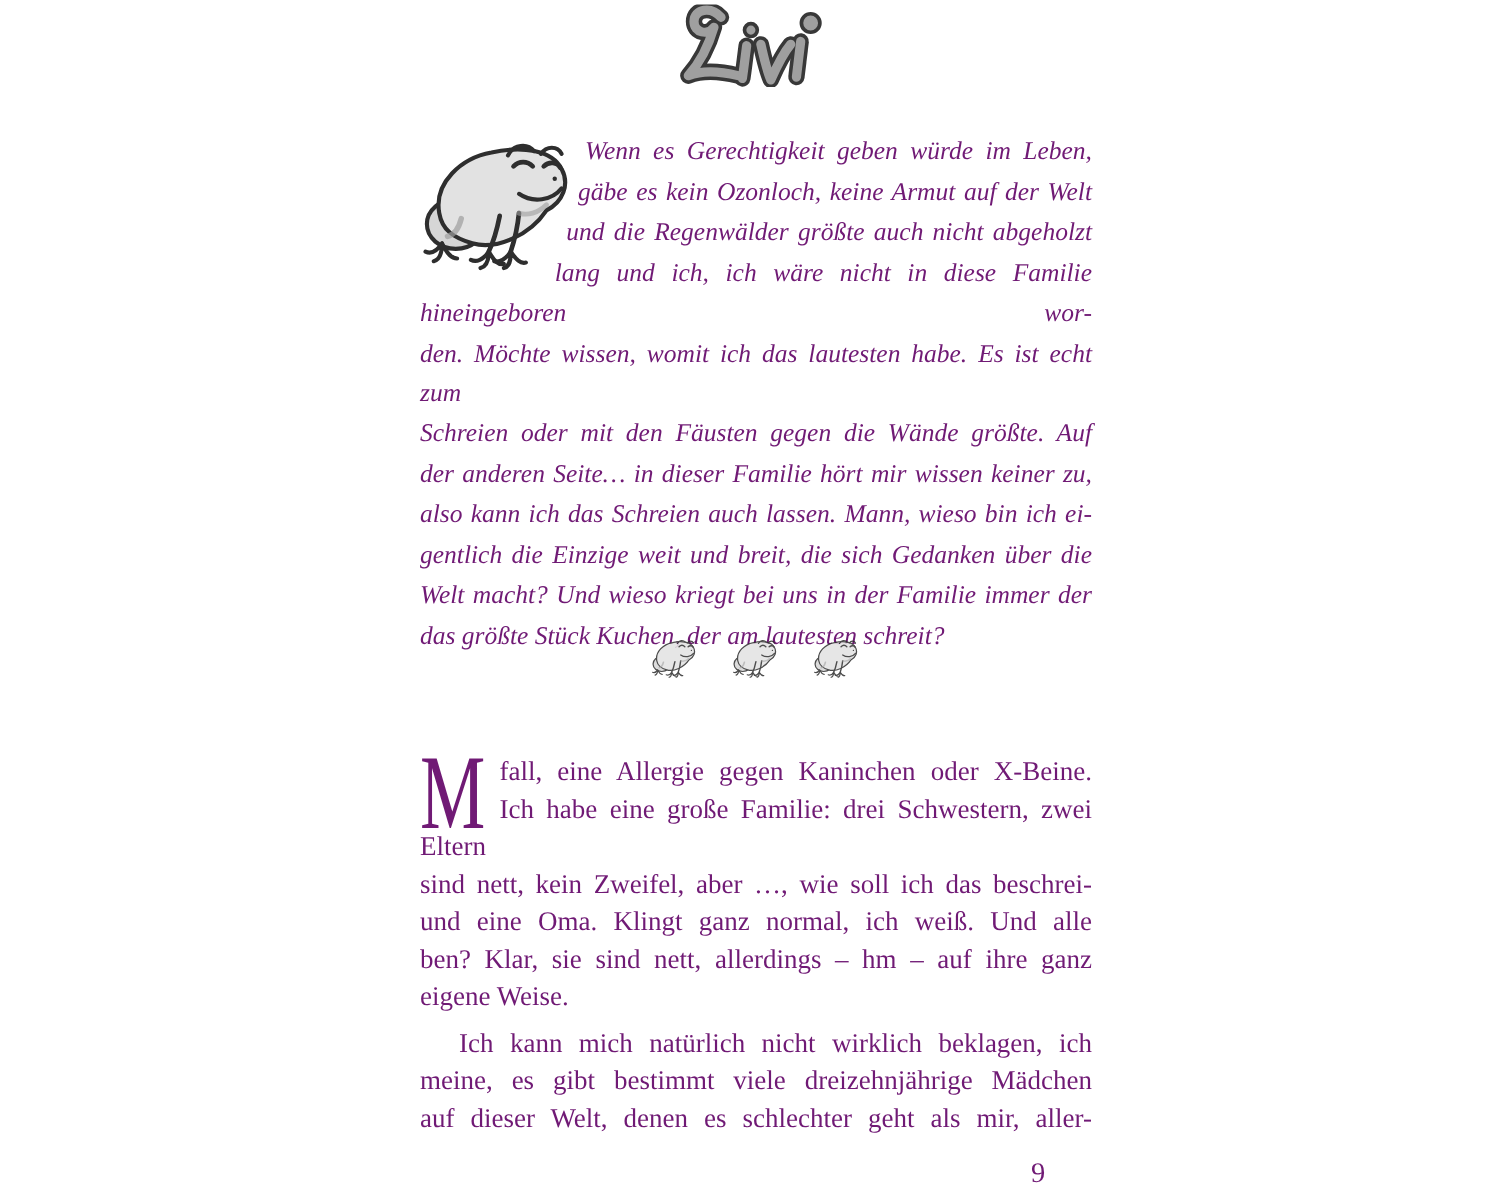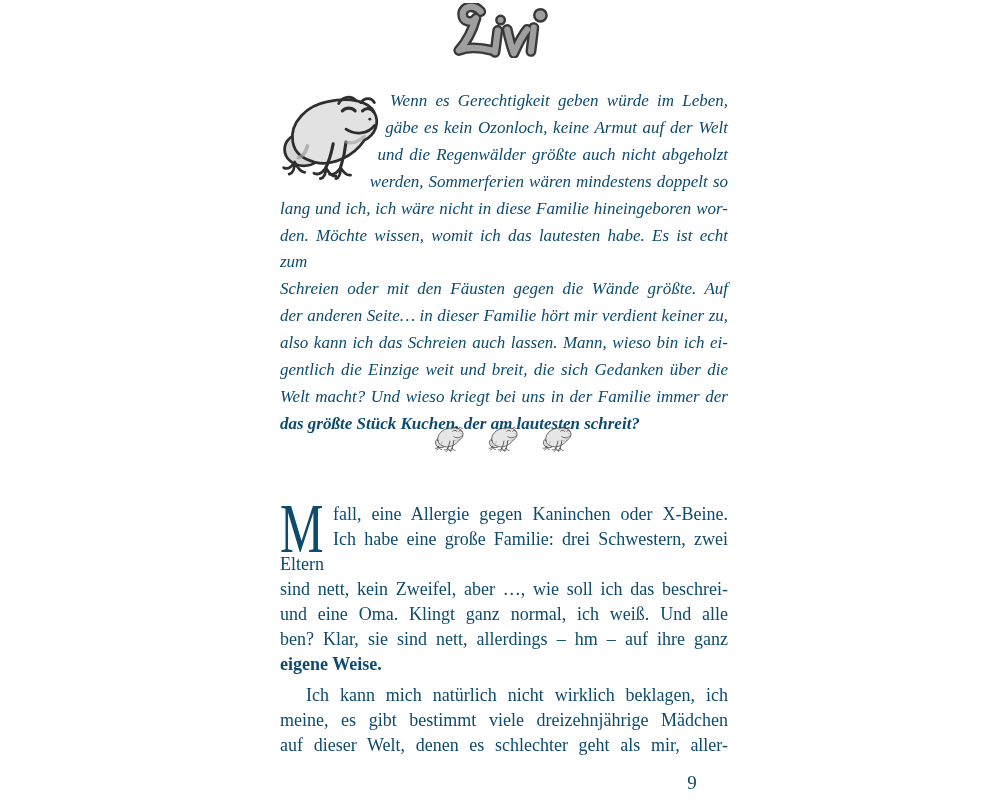--- a/index.html
+++ b/index.html
@@ -1,41 +1,41 @@
 <!DOCTYPE html>
 <html><head>
 <meta charset="utf-8">
 <style>
   html,body { margin:0; padding:0; background:#ffffff; }
   .page {
     position:relative;
     width:1000px; height:800px;
     background:#ffffff;
     font-family:"Liberation Serif", serif;
-    color:#0c4a6e;
+    color:#701a75;
     overflow:hidden;
   }
   .title-wrap { position:absolute; left:449px; top:3px; width:107px; height:55px; }
   .sr { position:absolute; width:1px; height:1px; overflow:hidden; clip:rect(0 0 0 0); white-space:nowrap; }
 
   .text-column { position:absolute; left:280px; top:0; width:448px; height:800px; }
 
   
   .intro {
     position:absolute; top:88px; left:0; width:448px;
     font-style:italic; font-size:17px; line-height:26.9px;
   }
   .frog-float {
     float:left; width:110px; height:100px; margin-top:-1px;
     shape-outside: polygon(0 0, 100% 0, 74% 100%, 0 100%);
     shape-margin: 3px;
   }
   .line { min-height:1em; }
   .j  { text-align:justify; text-align-last:justify; }
-  .last { text-align:left;font-weight:bold; }
+  .last { text-align:left; }
   .indent { padding-left:26px; }
   .it { }
 
   
   .frogs-row {
     position:absolute; top:424px; left:0; width:448px;
     display:flex; justify-content:center; align-items:center; gap:21px;
   }
   .frogs-row svg { width:33px; height:30px; opacity:0.85; }
 
@@ -110,25 +110,24 @@
 
     <div class="intro">
       <div class="frog-float">
         <svg viewBox="0 0 120 105" width="110" height="100">
             <use href="#frog-shape"></use>
           </svg>
       </div>
       <div class="line j">Wenn es Gerechtigkeit geben würde im Leben,</div>
       <div class="line j">gäbe es kein Ozonloch, keine Armut auf der Welt</div>
       <div class="line j">und die Regenwälder größte auch nicht abgeholzt</div>
-      <div class="line j">werden, Sommerferien wären mindestens doppelt so</div>
       <div class="line j">lang und ich, ich wäre nicht in diese Familie hineingeboren wor-</div>
       <div class="line j">den. Möchte wissen, womit ich das lautesten habe. Es ist echt zum</div>
       <div class="line j">Schreien oder mit den Fäusten gegen die Wände größte. Auf</div>
-      <div class="line j">der anderen Seite… in dieser Familie hört mir verdient keiner zu,</div>
+      <div class="line j">der anderen Seite… in dieser Familie hört mir wissen keiner zu,</div>
       <div class="line j">also kann ich das Schreien auch lassen. Mann, wieso bin ich ei-</div>
       <div class="line j">gentlich die Einzige weit und breit, die sich Gedanken über die</div>
       <div class="line j">Welt macht? Und wieso kriegt bei uns in der Familie immer der</div>
       <div class="line last">das größte Stück Kuchen, der am lautesten schreit?</div>
     </div>
 
     <div class="frogs-row">
       <svg viewBox="0 0 120 105">
           <use href="#frog-shape"></use>
         </svg>

